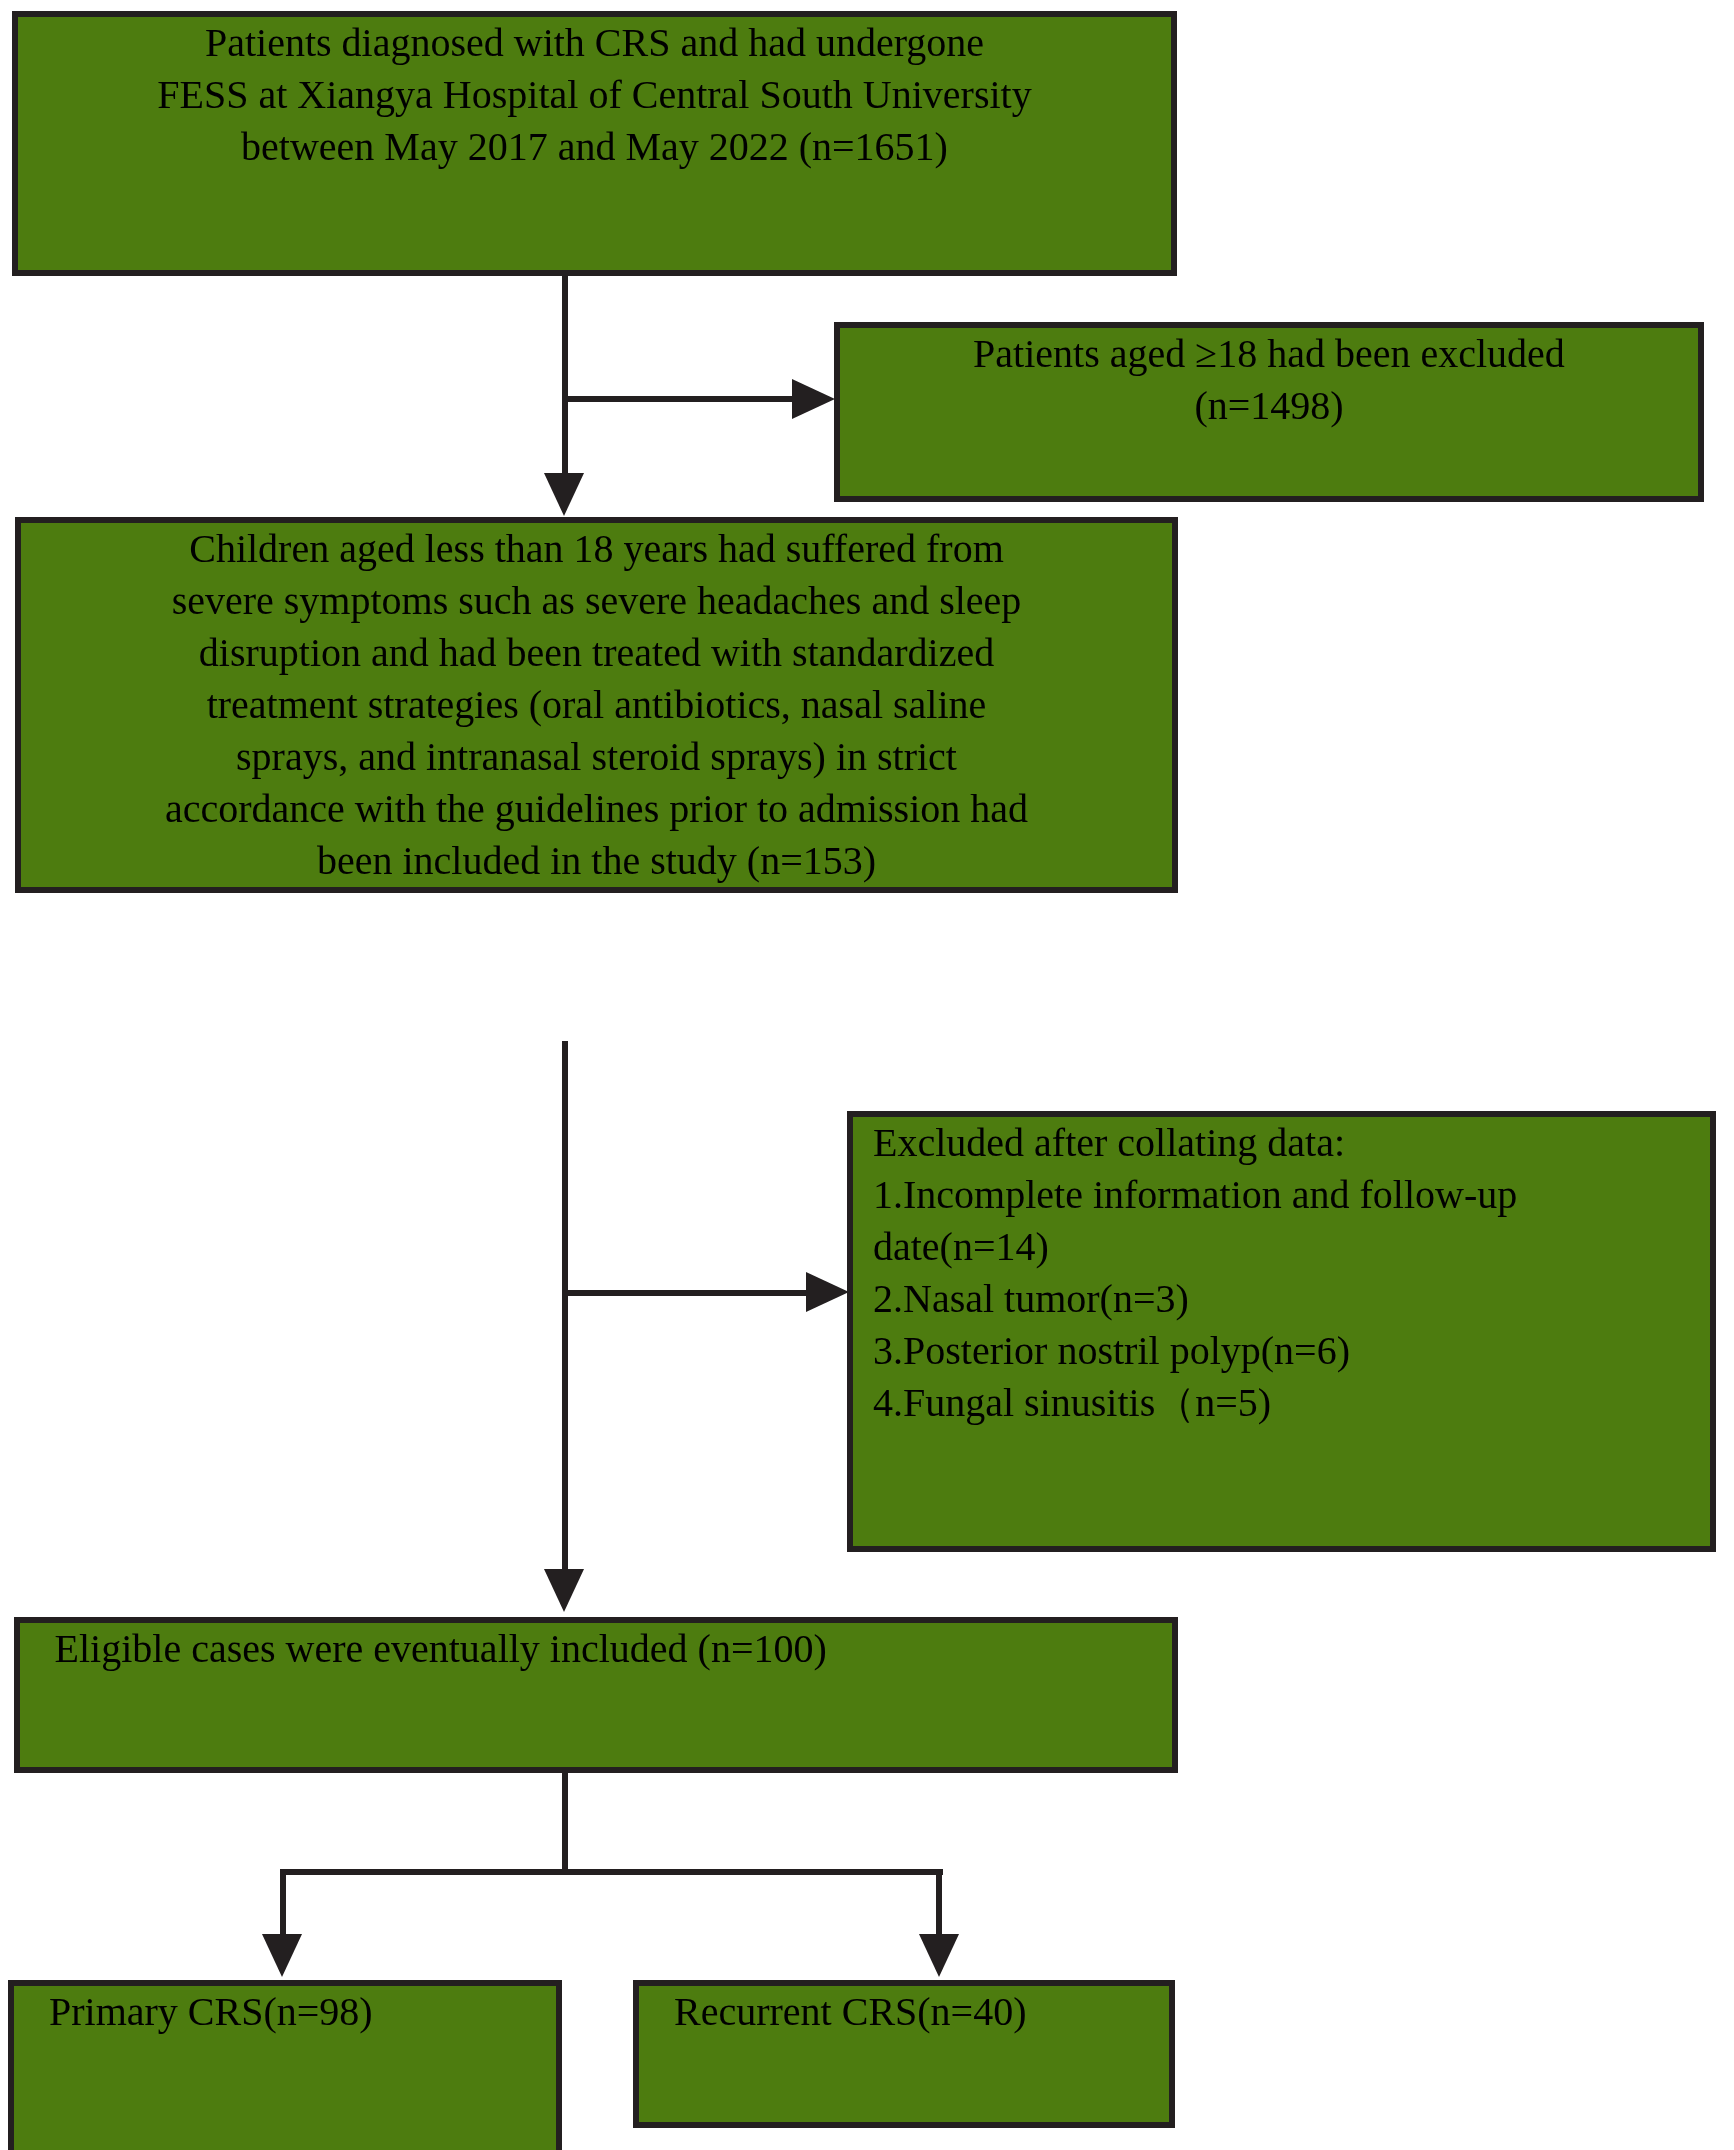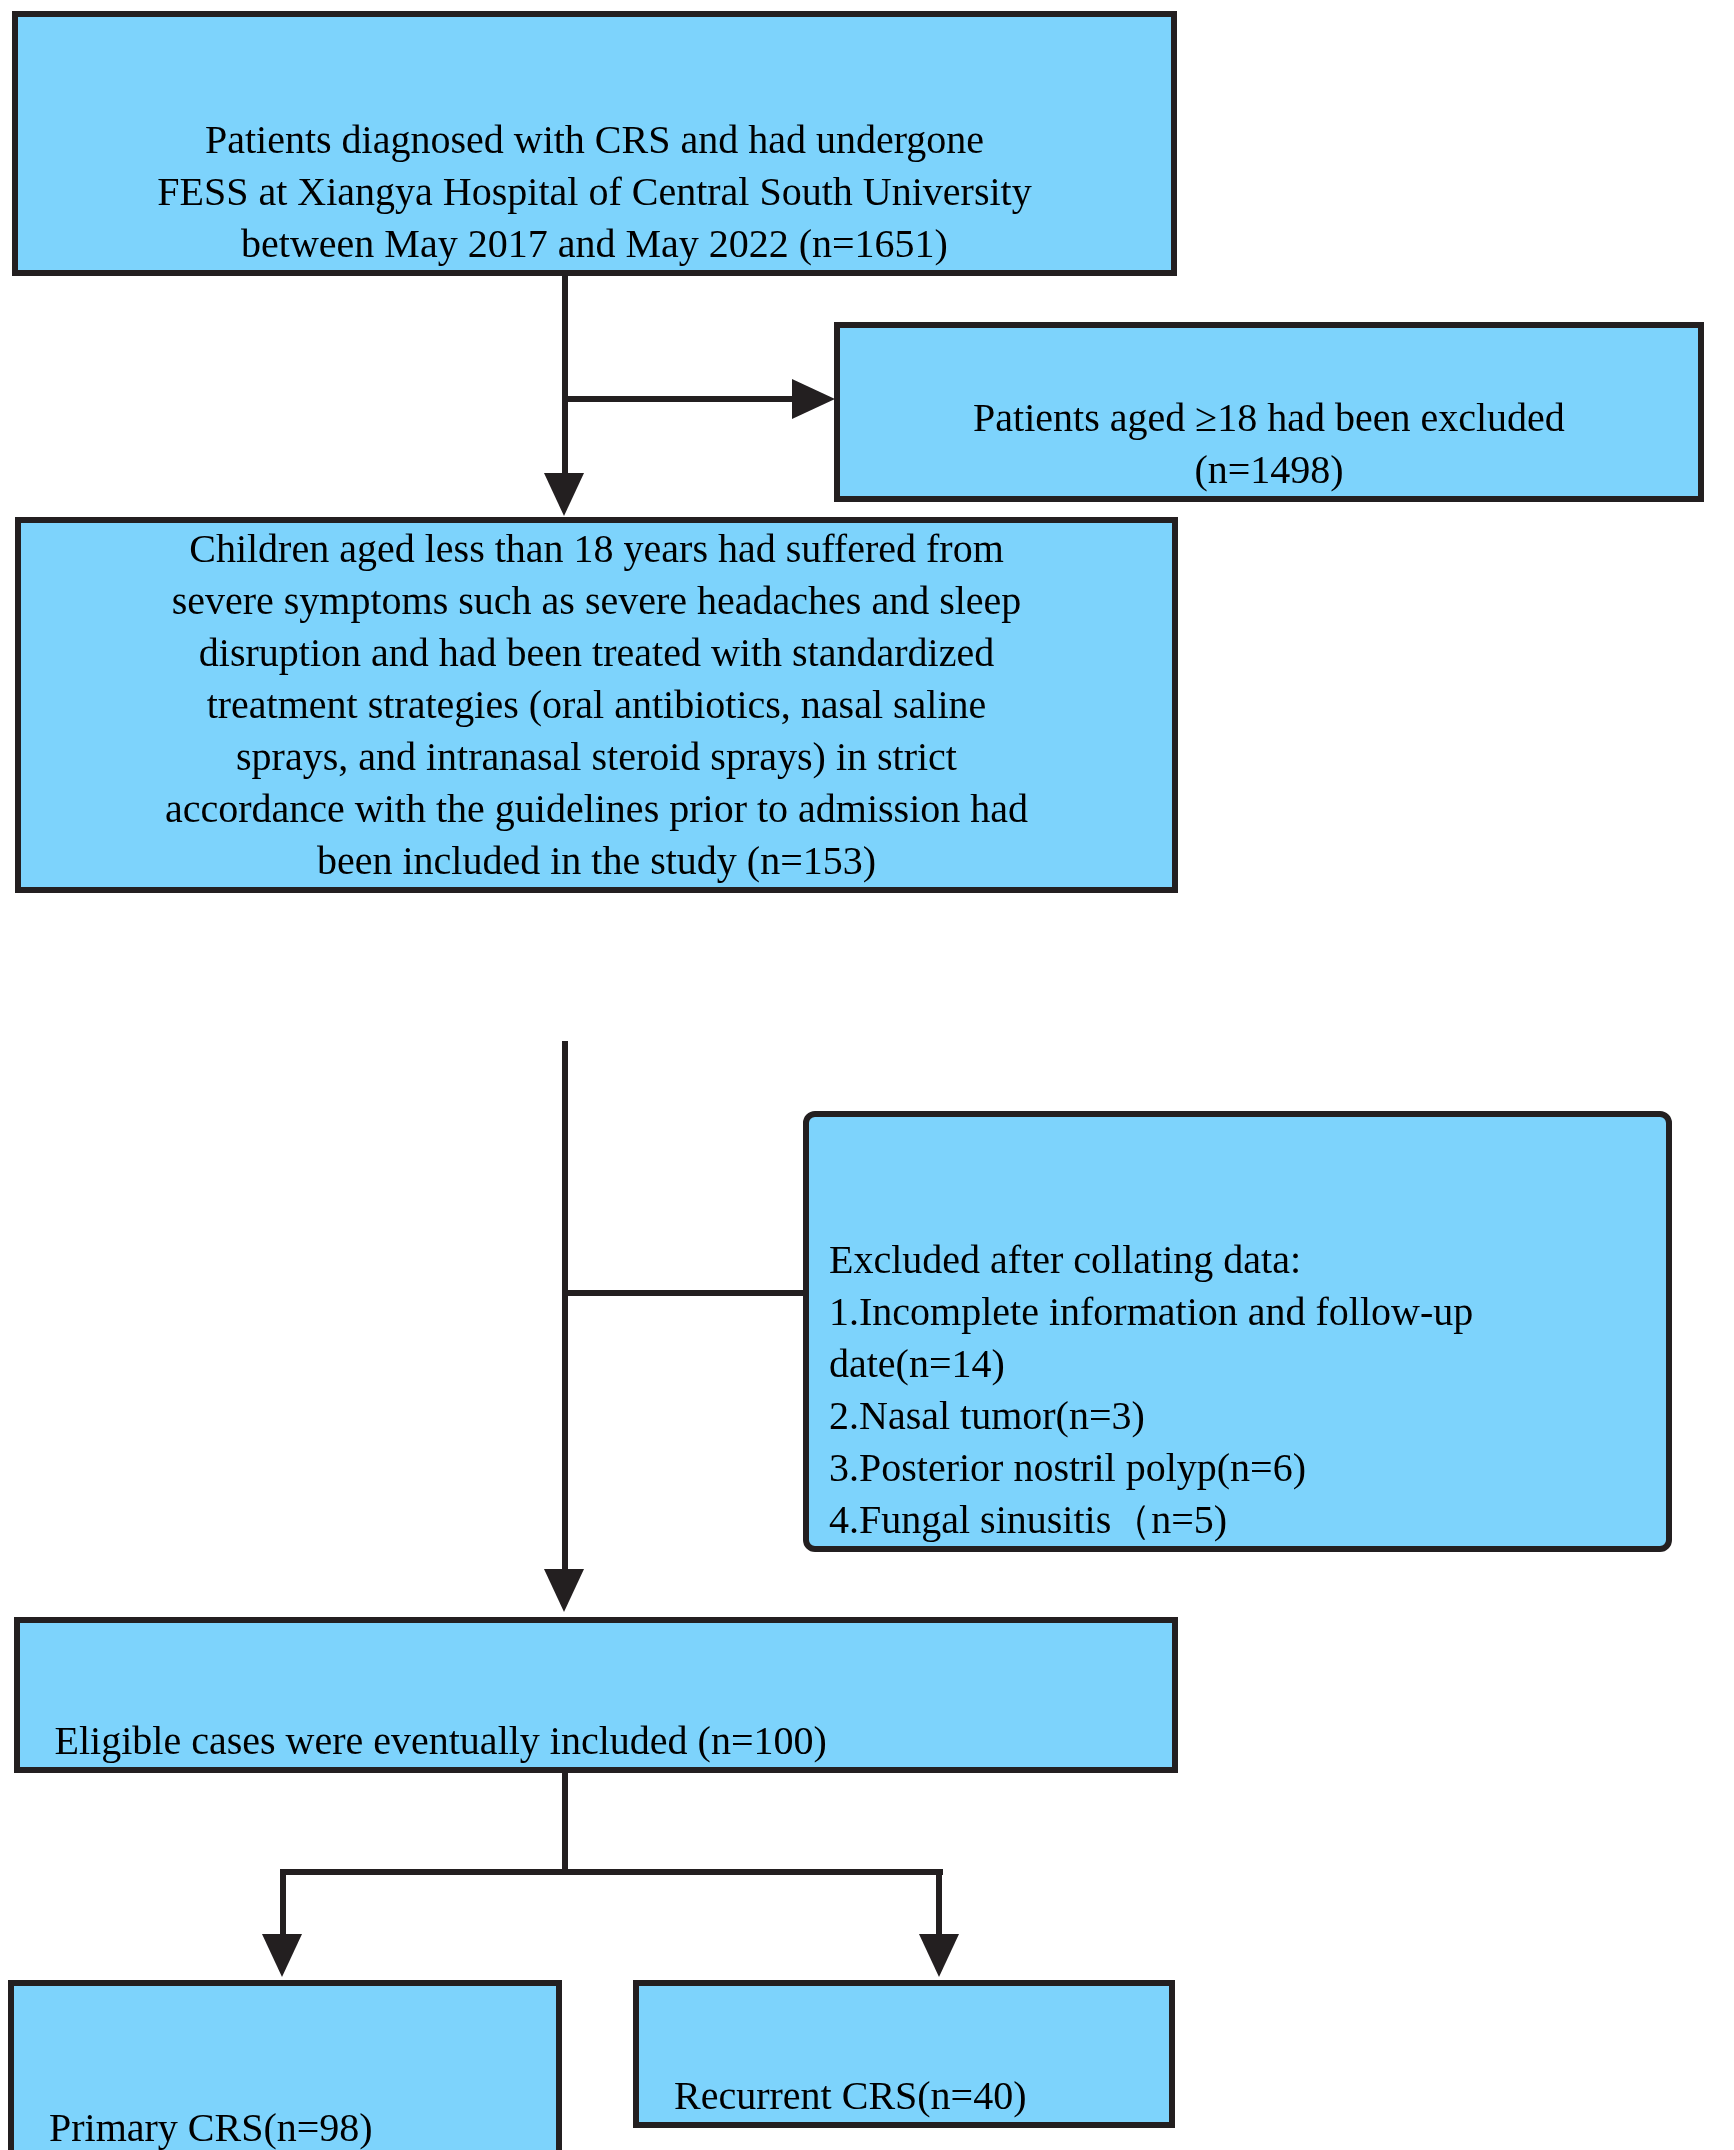--- a/index.html
+++ b/index.html
@@ -12,25 +12,25 @@
     position: relative;
     width: 1734px;
     height: 2151px;
     background: #ffffff;
     font-family: "Liberation Serif", "DejaVu Serif", serif;
     overflow: hidden;
   }
   .node {
     position: absolute;
     box-sizing: border-box;
-    background: #7dd3fc;
+    background: #4d7c0f;
     border: 6px solid #231f20;
     display: flex;
     flex-direction: column;
-    justify-content: flex-end;
+    justify-content: flex-start;
     color: #000000;
   }
   .node .txt {
     font-size: 40px;
     line-height: 1.30;
     color: #000000;
     white-space: pre-line;
   }
   .node.center .txt {
     text-align: center;
@@ -111,21 +111,21 @@
   <div class="node center" style="left:15px; top:517px; width:1163px; height:376px;">
     <div class="txt">Children aged less than 18 years had suffered from
 severe symptoms such as severe headaches and sleep
 disruption and had been treated with standardized
 treatment strategies (oral antibiotics, nasal saline
 sprays, and intranasal steroid sprays) in strict
 accordance with the guidelines prior to admission had
 been included in the study (n=153)</div>
   </div>
 
-  <div class="node leftalign" style="left:803px; top:1111px; width:869px; height:441px;border-radius:12px;">
+  <div class="node leftalign" style="left:847px; top:1111px; width:869px; height:441px;">
     <div class="txt">Excluded after collating data:
 1.Incomplete information and follow-up
 date(n=14)
 2.Nasal tumor(n=3)
 3.Posterior nostril polyp(n=6)
 4.Fungal sinusitis（n=5)</div>
   </div>
 
   <div class="node indent" style="left:13.5px; top:1617px; width:1164px; height:156px;">
     <div class="txt">Eligible cases were eventually included (n=100)</div>

